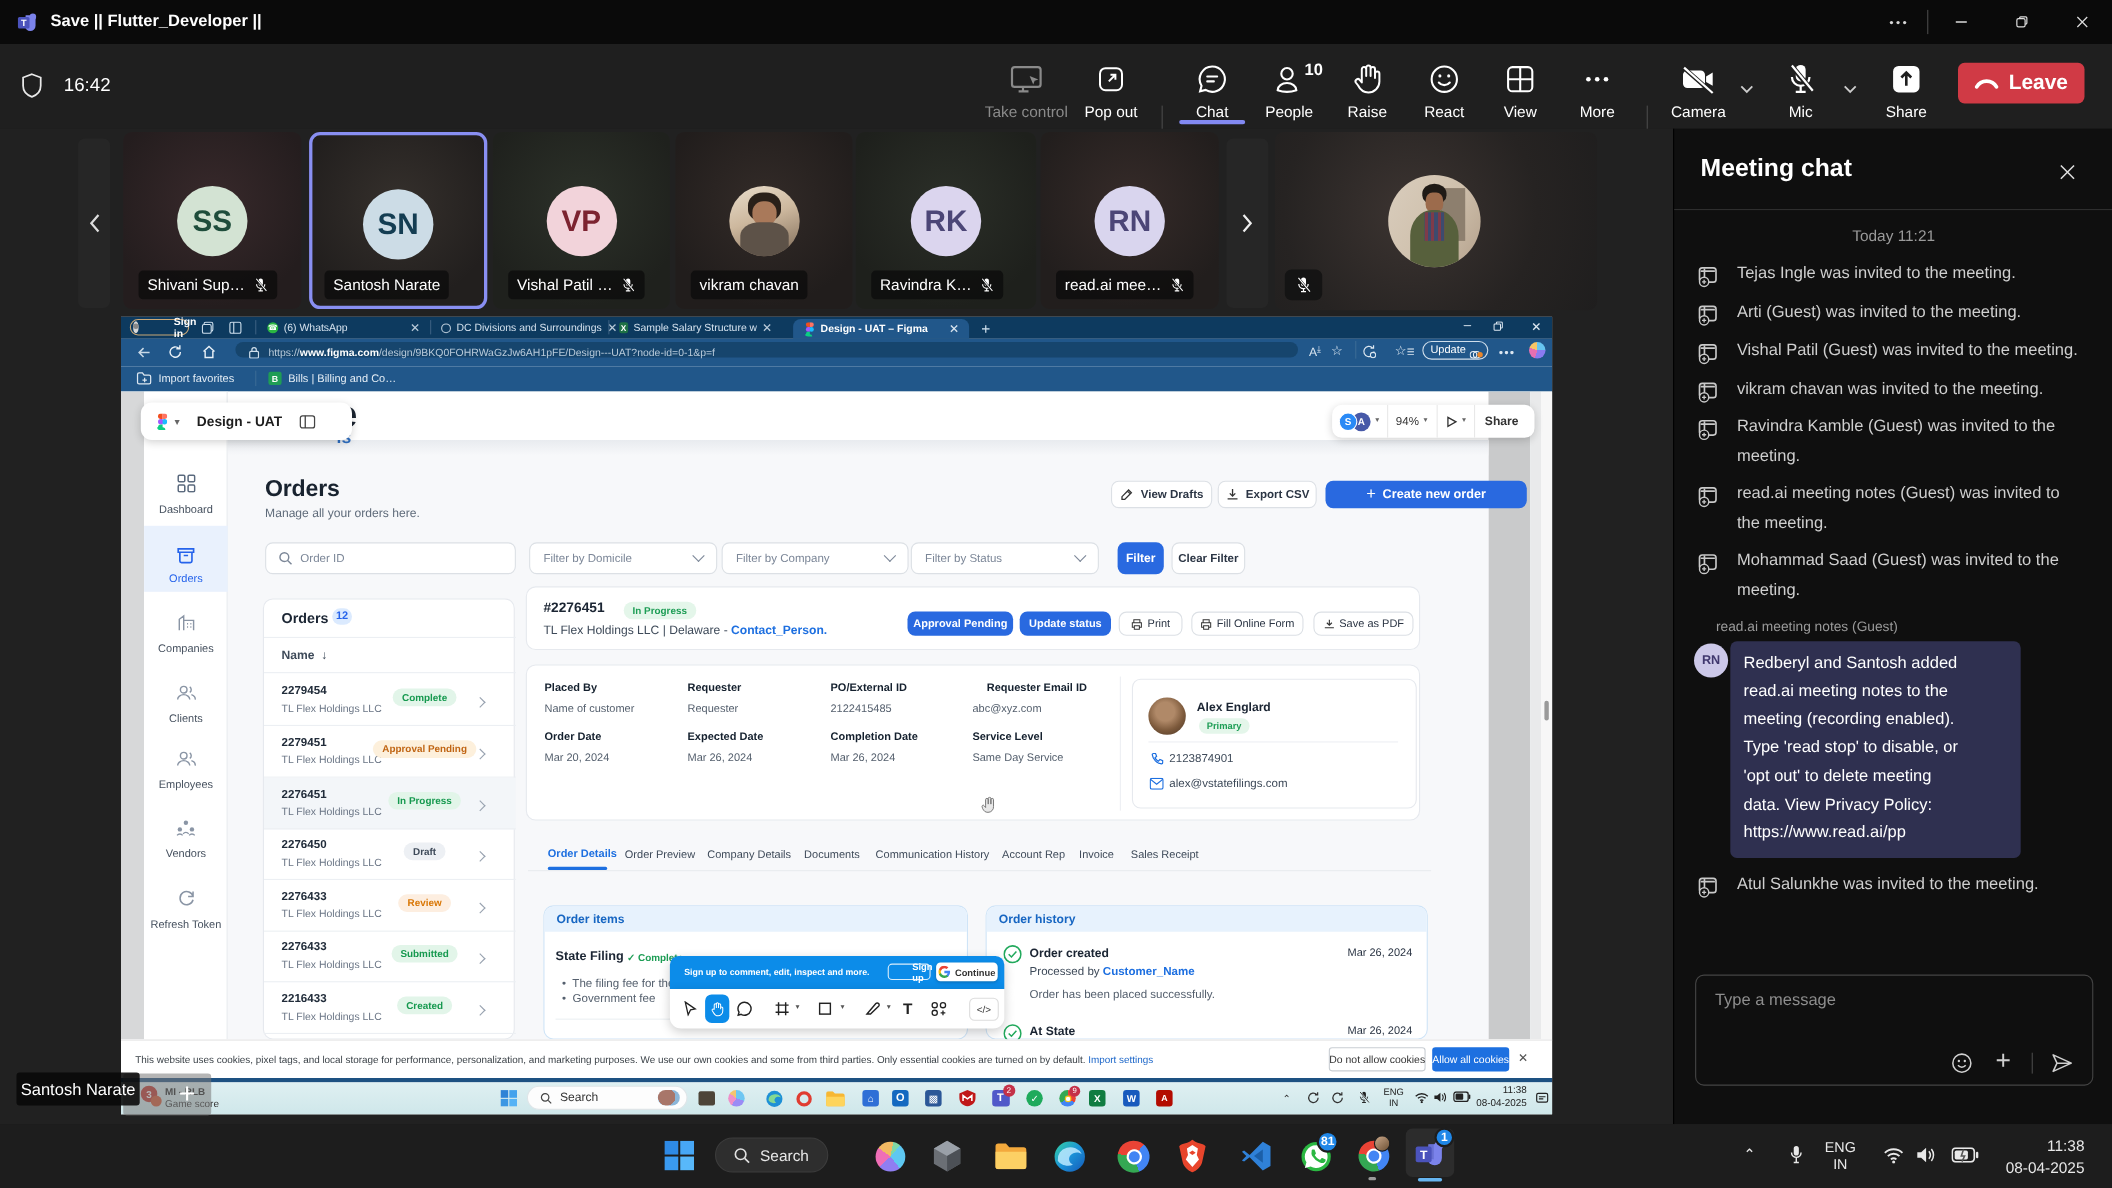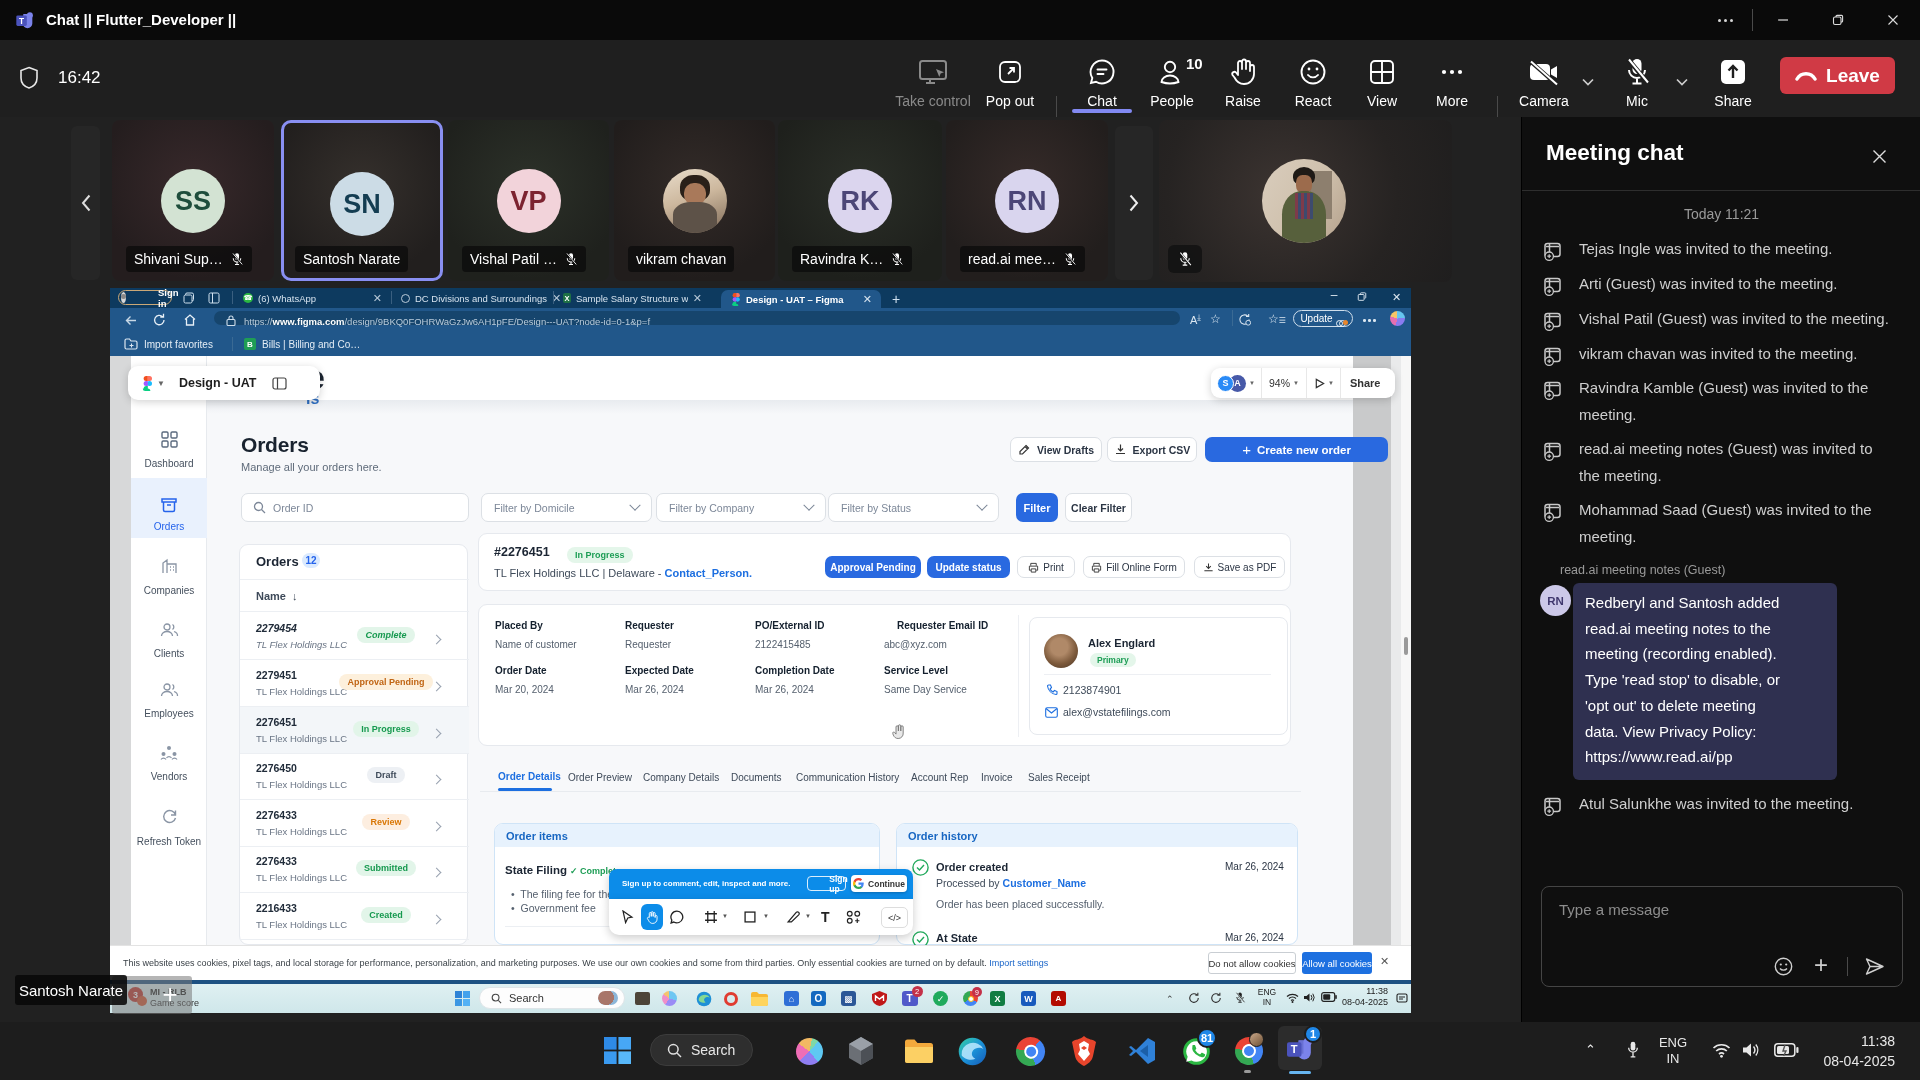--- a/index.html
+++ b/index.html
@@ -60,21 +60,21 @@
 </style>
 </head>
 <body>
 <div id="titlebar">
   <svg class="abs" style="left:15px;top:10px" width="21" height="21" viewBox="0 0 24 24">
     <circle cx="17" cy="6" r="3.4" fill="#7b83eb"></circle>
     <path d="M9.5 4.5 h8.5 a1.8 1.8 0 0 1 1.8 1.8 v9 a5.5 5.5 0 0 1 -11 0 z" fill="#7b83eb"></path>
     <rect x="1.5" y="6.2" width="12" height="12" rx="1.6" fill="#4b53bc"></rect>
     <text x="7.5" y="15.6" font-size="9.5" font-weight="bold" fill="#fff" text-anchor="middle" font-family="Liberation Sans, sans-serif">T</text>
   </svg>
-  <div class="title">Chat || Flutter_Developer ||</div>
+  <div class="title">Save || Flutter_Developer ||</div>
   <div class="winctl" style="left:1705px;width:40px;gap:3px;">
       <i class="dot"></i>
       <i class="dot"></i>
       <i class="dot"></i>
     </div>
   <div class="winctl" style="left:1751px;width:2px;">
       <div style="width:1px;height:22px;background:#4a4a4a;"></div>
     </div>
   <div class="winctl" style="left:1763px;width:40px;">
       <svg width="12" height="12" viewBox="0 0 12 12">
@@ -551,21 +551,21 @@
       <div class="abs inbox" style="left:718px;top:137px;width:171px;padding-left:12px;">Filter by Status<span class="chev"></span></div>
       <div class="abs btnb" style="left:906px;top:137px;width:42px;height:29px;font-size:11px;">Filter</div>
       <div class="btn-w" style="left:955px;top:137px;width:67px;height:29px;">Clear Filter</div>
 
       <div class="card" style="left:129px;top:188px;width:229px;height:401px;">
         <div class="abs" style="left:16px;top:9px;font-size:13px;font-weight:700;color:#1b2533;">Orders</div>
         <div class="abs" style="left:62px;top:8px;width:18px;height:15px;background:#dbeafe;border-radius:8px;color:#2563eb;font-size:10px;font-weight:700;display:flex;align-items:center;justify-content:center;">12</div>
         <div class="abs" style="left:0;top:34px;width:229px;height:1px;background:#eceff3;"></div>
         <div class="abs" style="left:16px;top:45px;font-size:11px;font-weight:600;color:#3e4a59;">Name&nbsp;&nbsp;↓</div>
         <div class="abs" style="left:0;top:66px;width:229px;height:1px;background:#eceff3;"></div>
-        <div class="orow" style="top:68px;font-style:italic;">
+        <div class="orow" style="top:68px;">
           <div class="num">2279454</div>
             <div class="co">TL Flex Holdings LLC</div>
           <div class="bg"><span class="badge" style="background:#e2f5e9;color:#16994f;">Complete</span></div>
           <div class="ch"><span class="chv"></span></div>
         </div>
         <div class="orow" style="top:115px;">
           <div class="num">2279451</div>
             <div class="co">TL Flex Holdings LLC</div>
           <div class="bg"><span class="badge" style="background:#fdf0dc;color:#c06514;">Approval Pending</span></div>
           <div class="ch"><span class="chv"></span></div>

